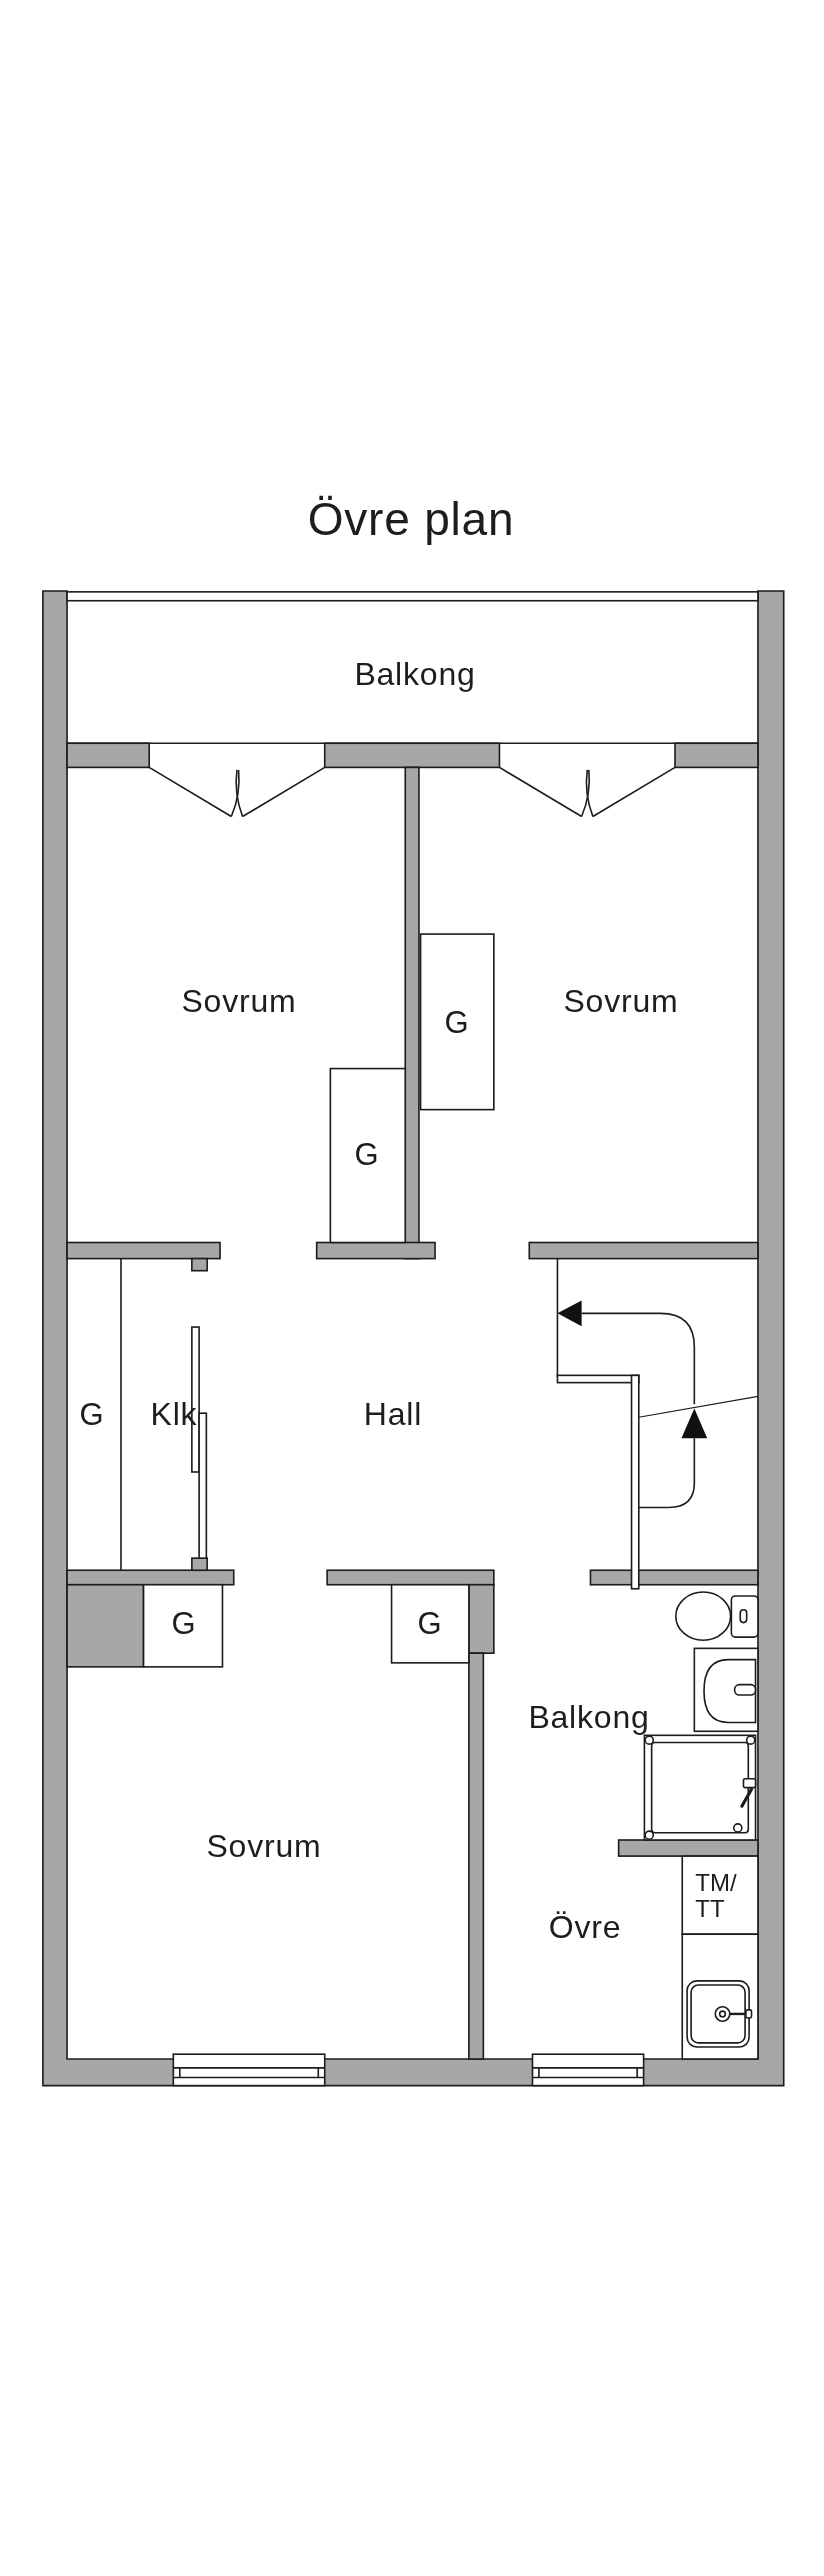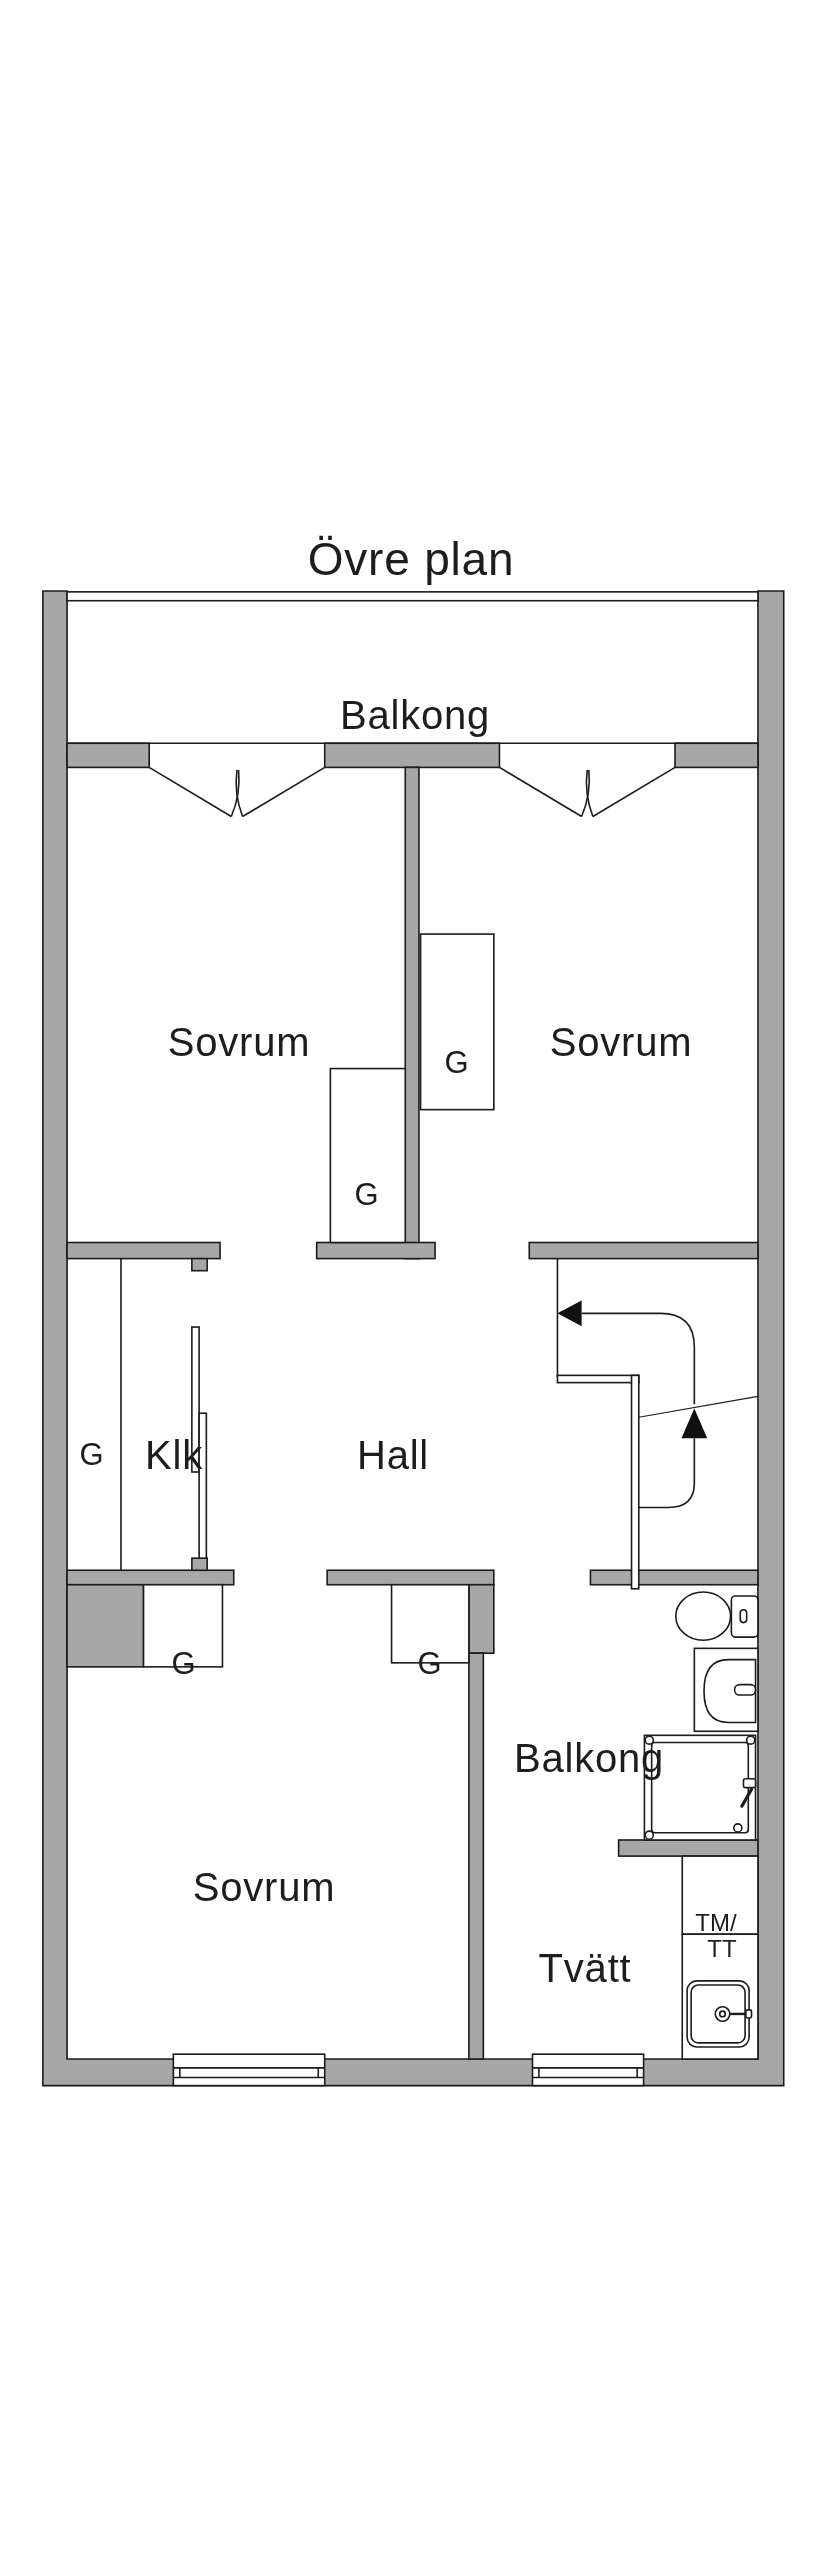--- a/index.html
+++ b/index.html
@@ -12,25 +12,24 @@
     overflow:hidden;
   }
   #plan-svg{position:absolute;left:0;top:0;}
   .label{
     position:absolute;
     transform:translate(-50%,-50%);
     white-space:nowrap;
     letter-spacing:0.8px;
     color:#1d1d1d;
     line-height:1.05;
-    text-align:right;
-    margin-top:40px;
+    text-align:left;
   }
   .title{font-size:46px;letter-spacing:0.8px;}
-  .room{font-size:40px;}
+  .room{font-size:32px;}
   .closet{font-size:31px;}
   .appliance{font-size:24px;letter-spacing:0px;line-height:1.1;}
   .wall{fill:#a7a7a7;stroke:#1c1c1c;stroke-width:2;}
   .thinwall{fill:#ffffff;stroke:#1c1c1c;stroke-width:2;}
   .box{fill:#ffffff;stroke:#1c1c1c;stroke-width:2;}
   .ln{stroke:#1c1c1c;stroke-width:2;fill:none;}
   .fix{fill:#ffffff;stroke:#1c1c1c;stroke-width:2;}
   .arrow{fill:#111111;stroke:none;}
 </style>
 </head>
@@ -156,20 +155,20 @@
   <div class="label room" style="left:621px;top:1002px;">Sovrum</div>
   <div class="label closet" style="left:457px;top:1023px;">G</div>
   <div class="label closet" style="left:367px;top:1155px;">G</div>
   <div class="label closet" style="left:92px;top:1415px;">G</div>
   <div class="label room" style="left:174px;top:1415px;">Klk</div>
   <div class="label room" style="left:393px;top:1415px;">Hall</div>
   <div class="label closet" style="left:184px;top:1624px;">G</div>
   <div class="label closet" style="left:430px;top:1624px;">G</div>
   <div class="label room" style="left:264px;top:1847px;">Sovrum</div>
   <div class="label room" style="left:589px;top:1718px;">Balkong</div>
-  <div class="label room" style="left:585px;top:1928px;">Tvätt</div>
+  <div class="label room" style="left:585px;top:1928px;">Övre</div>
   <div class="label appliance" style="left:716px;top:1896px;">
     <span style="display:block;">TM/</span>
     <span style="display:block;">TT</span>
   </div>
 
 </div>
 
 
 </body></html>

